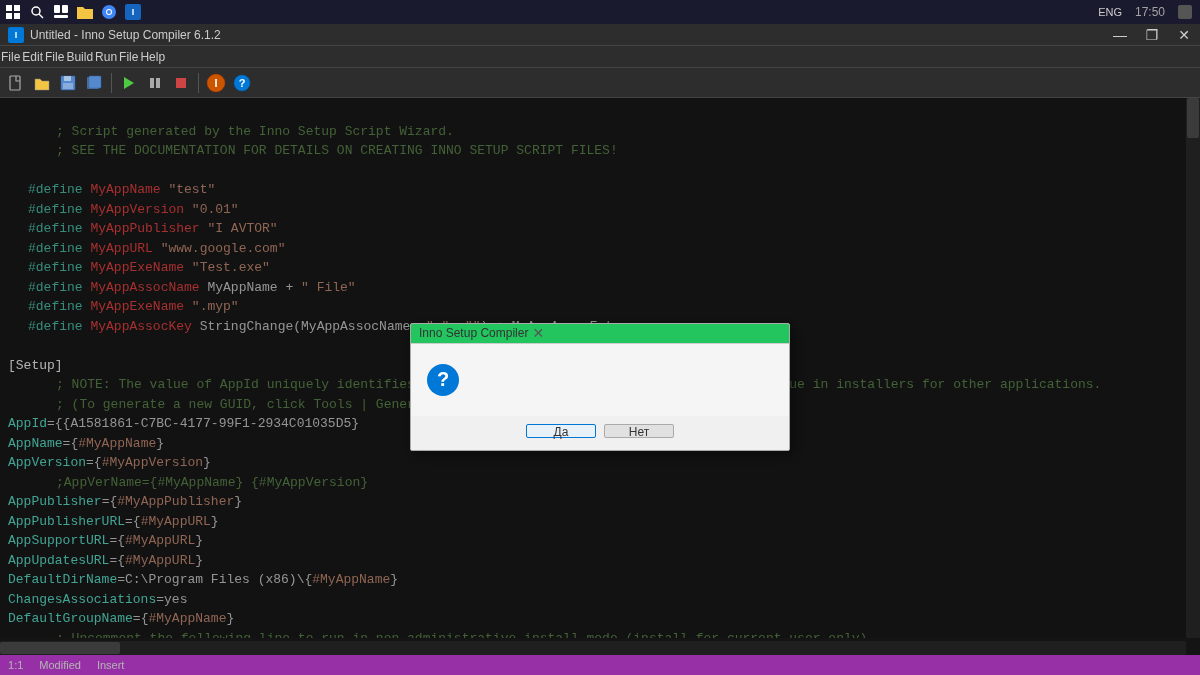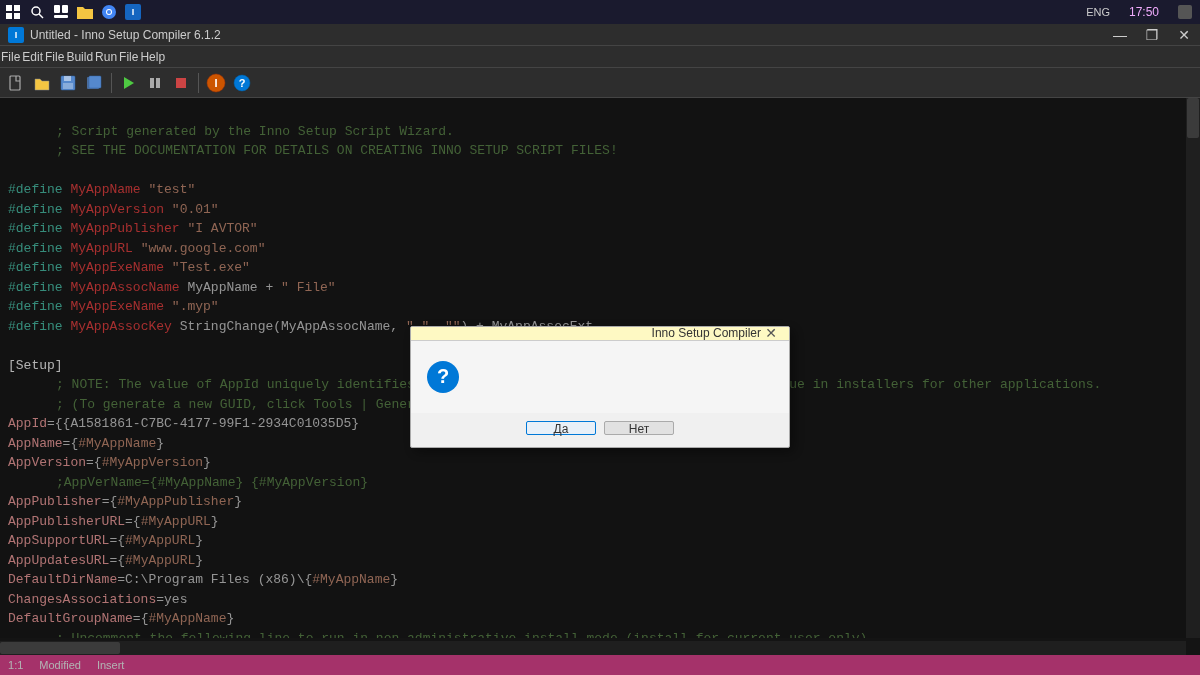--- a/index.html
+++ b/index.html
@@ -6,22 +6,22 @@
     body { width: 1200px; height: 675px; overflow: hidden; font-family: 'Segoe UI', sans-serif; background: #1e1e1e; }
 
     
     .taskbar {
       position: fixed; top: 0; left: 0; width: 1200px; height: 24px;
       background: #1a1a2e; display: flex; align-items: center; justify-content: space-between;
       z-index: 1000;
     }
     .taskbar-left { display: flex; align-items: center; gap: 6px; padding-left: 4px; }
     .taskbar-icon { width: 18px; height: 18px; display: flex; align-items: center; justify-content: center; cursor: pointer; }
-    .taskbar-right { display: flex; align-items: center; gap: 19px; padding-right: 8px; font-size: 11px; color: #ccc; }
-    .taskbar-time { font-size: 12px; color: #f0abfc; font-weight: 500; }
+    .taskbar-right { display: flex; align-items: center; gap: 13px; padding-right: 8px; font-size: 11px; color: #ccc; }
+    .taskbar-time { font-size: 12px; color: #a3a3a3; font-weight: 500; }
 
     
     .titlebar {
       position: fixed; top: 24px; left: 0; width: 1200px; height: 22px;
       background: #2d2d2d; display: flex; align-items: center; justify-content: space-between;
       border-bottom: 1px solid #444; z-index: 999;
     }
     .titlebar-title { font-size: 12px; color: #ccc; padding-left: 8px; display: flex; align-items: center; gap: 6px; }
     .titlebar-controls { display: flex; align-items: center; }
     .titlebar-btn { width: 32px; height: 22px; display: flex; align-items: center; justify-content: center; cursor: pointer; font-size: 14px; color: #ccc; }
@@ -46,24 +46,24 @@
     
     .editor-area {
       position: fixed; top: 98px; left: 0; width: 1186px; height: 540px;
       background: #1a1a1a; overflow: hidden;
     }
     .editor-content {
       padding: 4px 8px; font-family: 'Courier New', monospace; font-size: 13px; line-height: 1.5;
       color: #d4d4d4; white-space: pre;
     }
     .comment { color: #608b4e; margin-left: 48px; }
-    .define-keyword { color: #4ec9b0; }
+    .define-keyword { color: #4ec9b0; margin-left: 20px; }
     .string { color: #ce9178; }
     .section { color: #ffffff; }
-    .value-cyan { color: #fca5a5; }
+    .value-cyan { color: #5eead4; }
     .var-ref { color: #ef4444; }
 
     
     .scrollbar-v {
       position: fixed; top: 98px; right: 0; width: 14px; height: 540px;
       background: #2d2d2d;
     }
     .scrollbar-thumb {
       position: absolute; top: 0; left: 1px; width: 12px; height: 40px;
       background: #555; border-radius: 2px;
@@ -73,35 +73,35 @@
       background: #2d2d2d;
     }
     .scrollbar-h-thumb {
       position: absolute; top: 1px; left: 0; height: 12px; width: 120px;
       background: #555; border-radius: 2px;
     }
 
     
     .statusbar {
       position: fixed; bottom: 0; left: 0; width: 1200px; height: 20px;
-      background: #ec4899; display: flex; align-items: center; padding: 0 8px; gap: 16px;
+      background: #d946ef; display: flex; align-items: center; padding: 0 8px; gap: 16px;
     }
     .status-item { font-size: 11px; color: #fff; }
 
     
     .dialog-overlay {
       position: fixed; top: 98px; left: 0; width: 1200px; height: 577px;
       background: rgba(0,0,0,0.3); z-index: 2000; display: flex; align-items: center; justify-content: center;
     }
     .dialog {
       background: #f0f0f0; border: 1px solid #aaa; box-shadow: 4px 4px 12px rgba(0,0,0,0.4);
       width: 380px; border-radius: 2px; overflow: hidden;
     }
     .dialog-titlebar {
-      background: #fef9c3; height: 14px; display: flex; align-items: center; justify-content: flex-end;
+      background: #22c55e; height: 20px; display: flex; align-items: center; justify-content: flex-start;
       padding: 0 8px; border-bottom: 1px solid #ccc;
     }
     .dialog-title { font-size: 12px; color: #333; font-weight: 500; }
     .dialog-close { width: 20px; height: 20px; display: flex; align-items: center; justify-content: center; cursor: pointer; color: #555; font-size: 14px; }
     .dialog-body { padding: 20px 16px; display: flex; align-items: flex-start; gap: 12px; background: #f5f5f5; }
     .dialog-icon {
       width: 32px; height: 32px; border-radius: 50%; background: #0078d7;
       display: flex; align-items: center; justify-content: center; flex-shrink: 0;
       font-size: 20px; color: #fff; font-weight: bold;
     }

